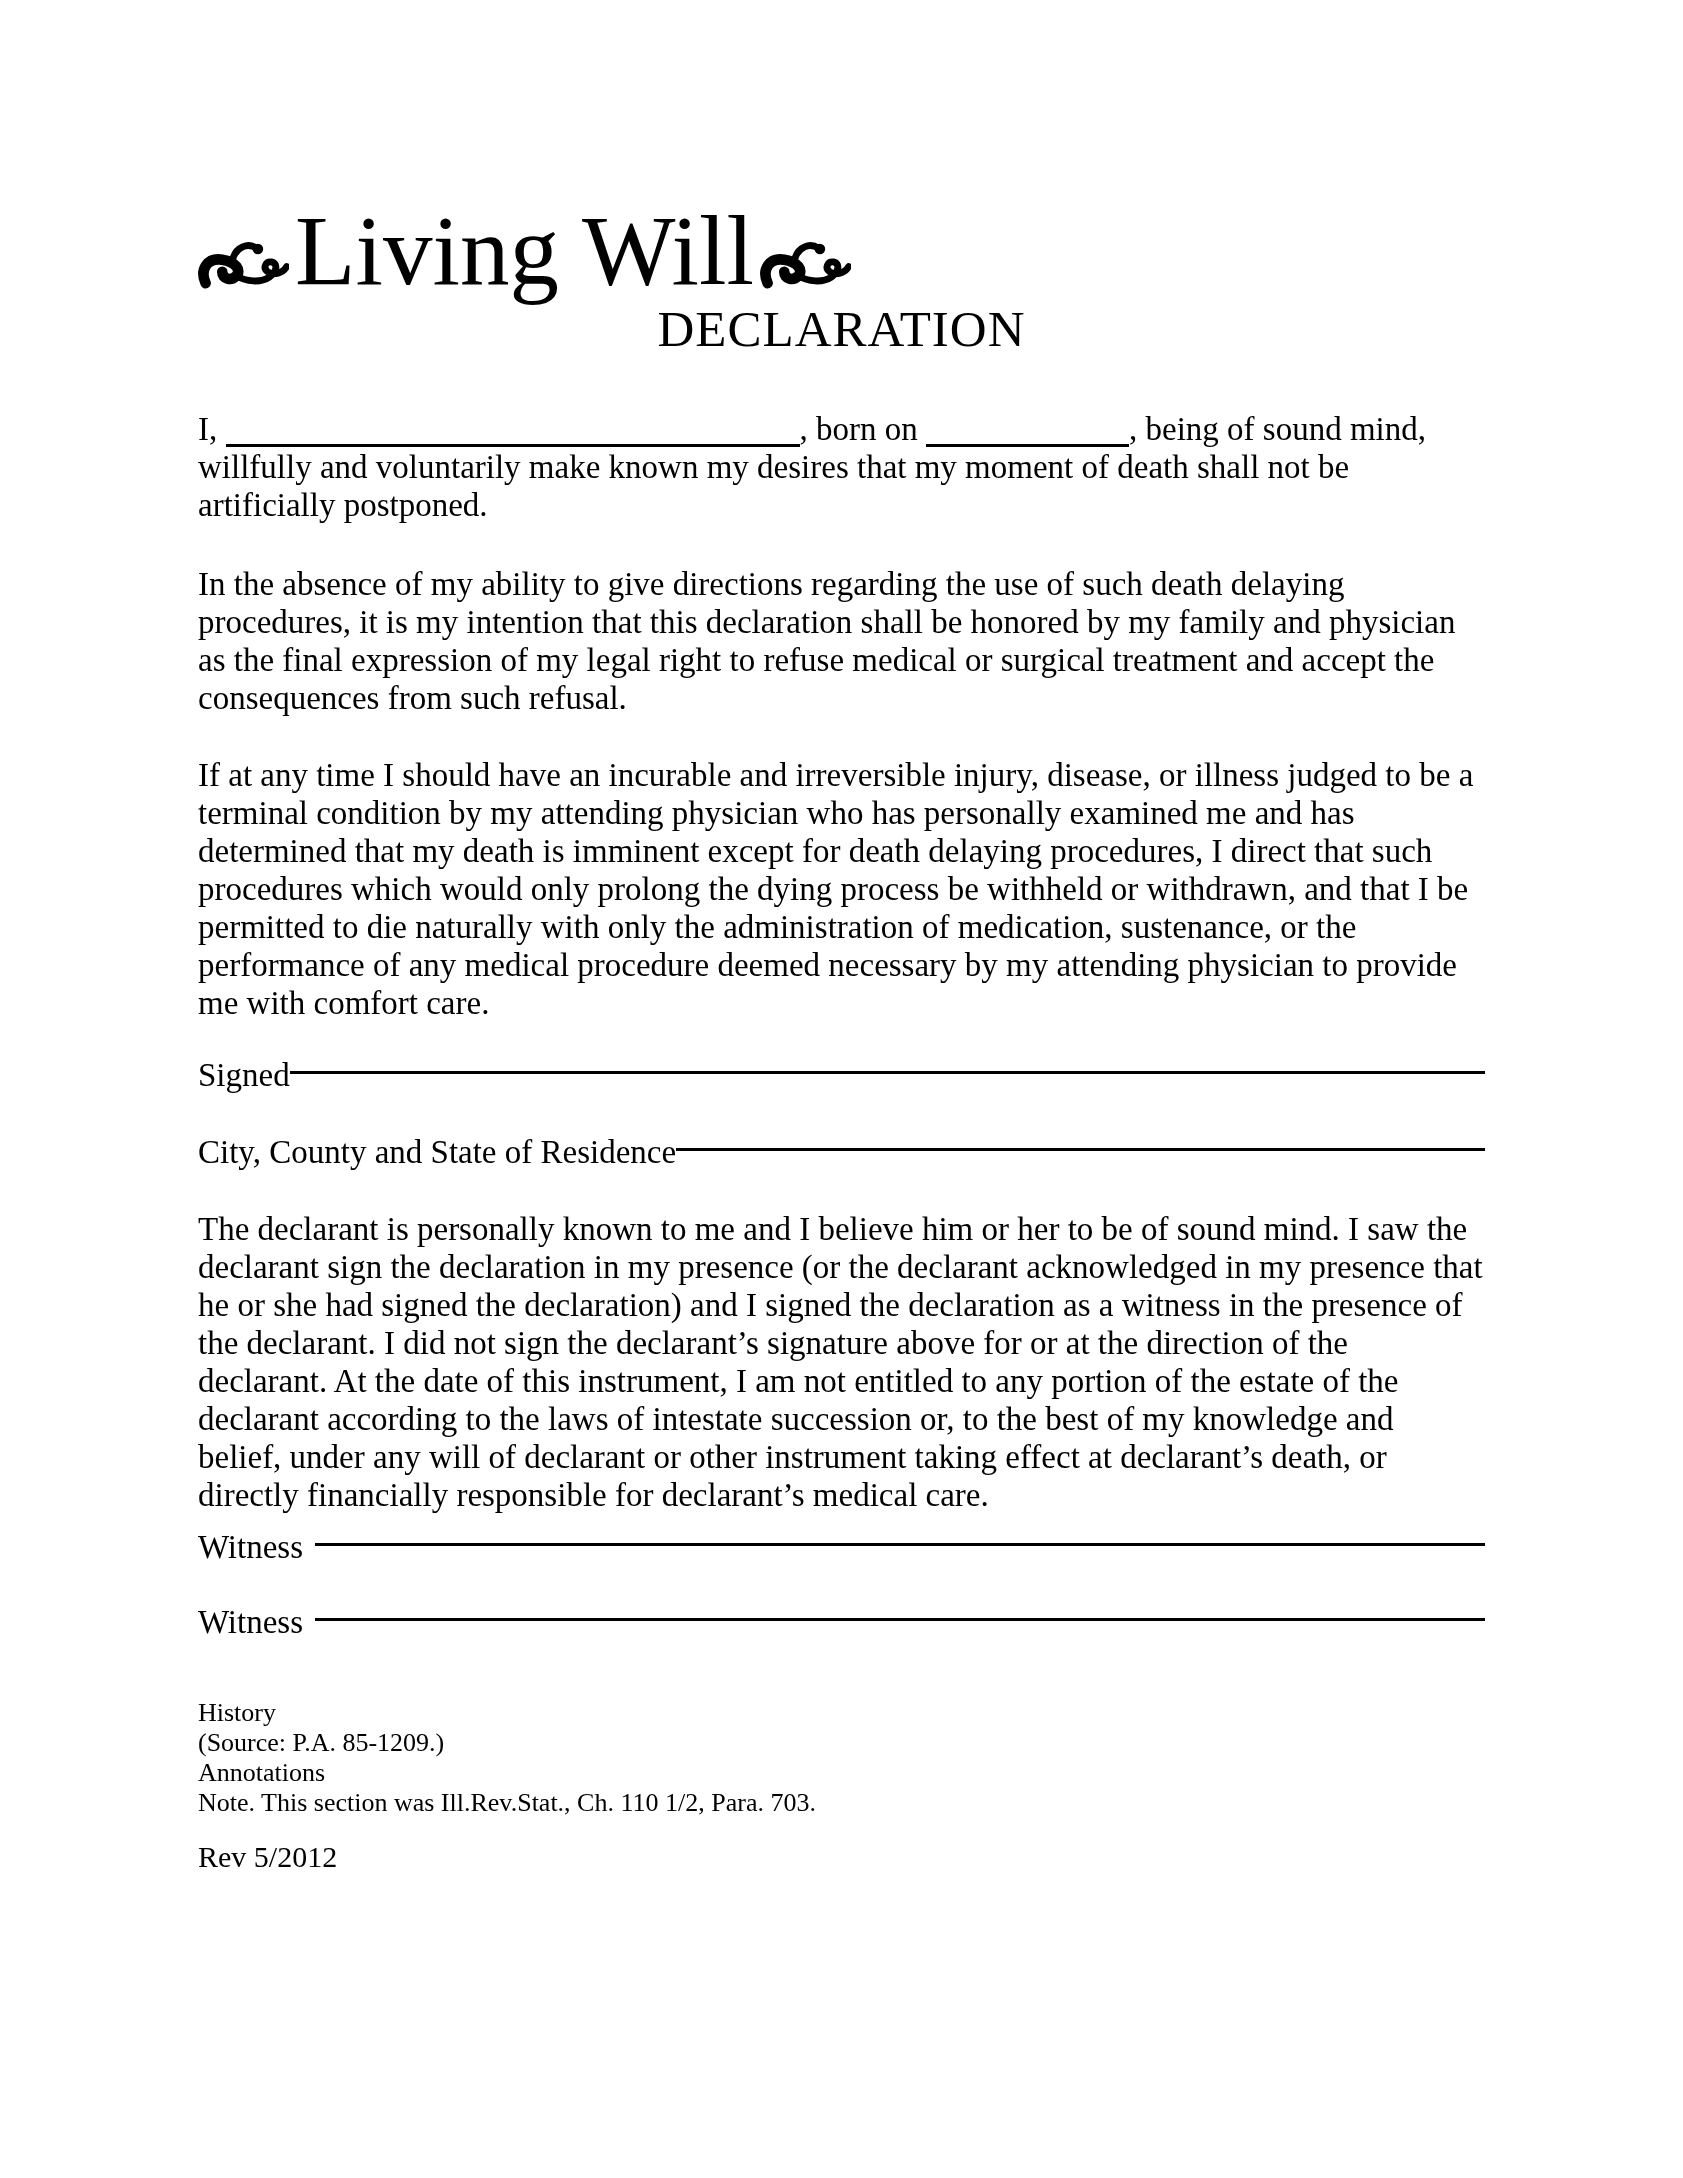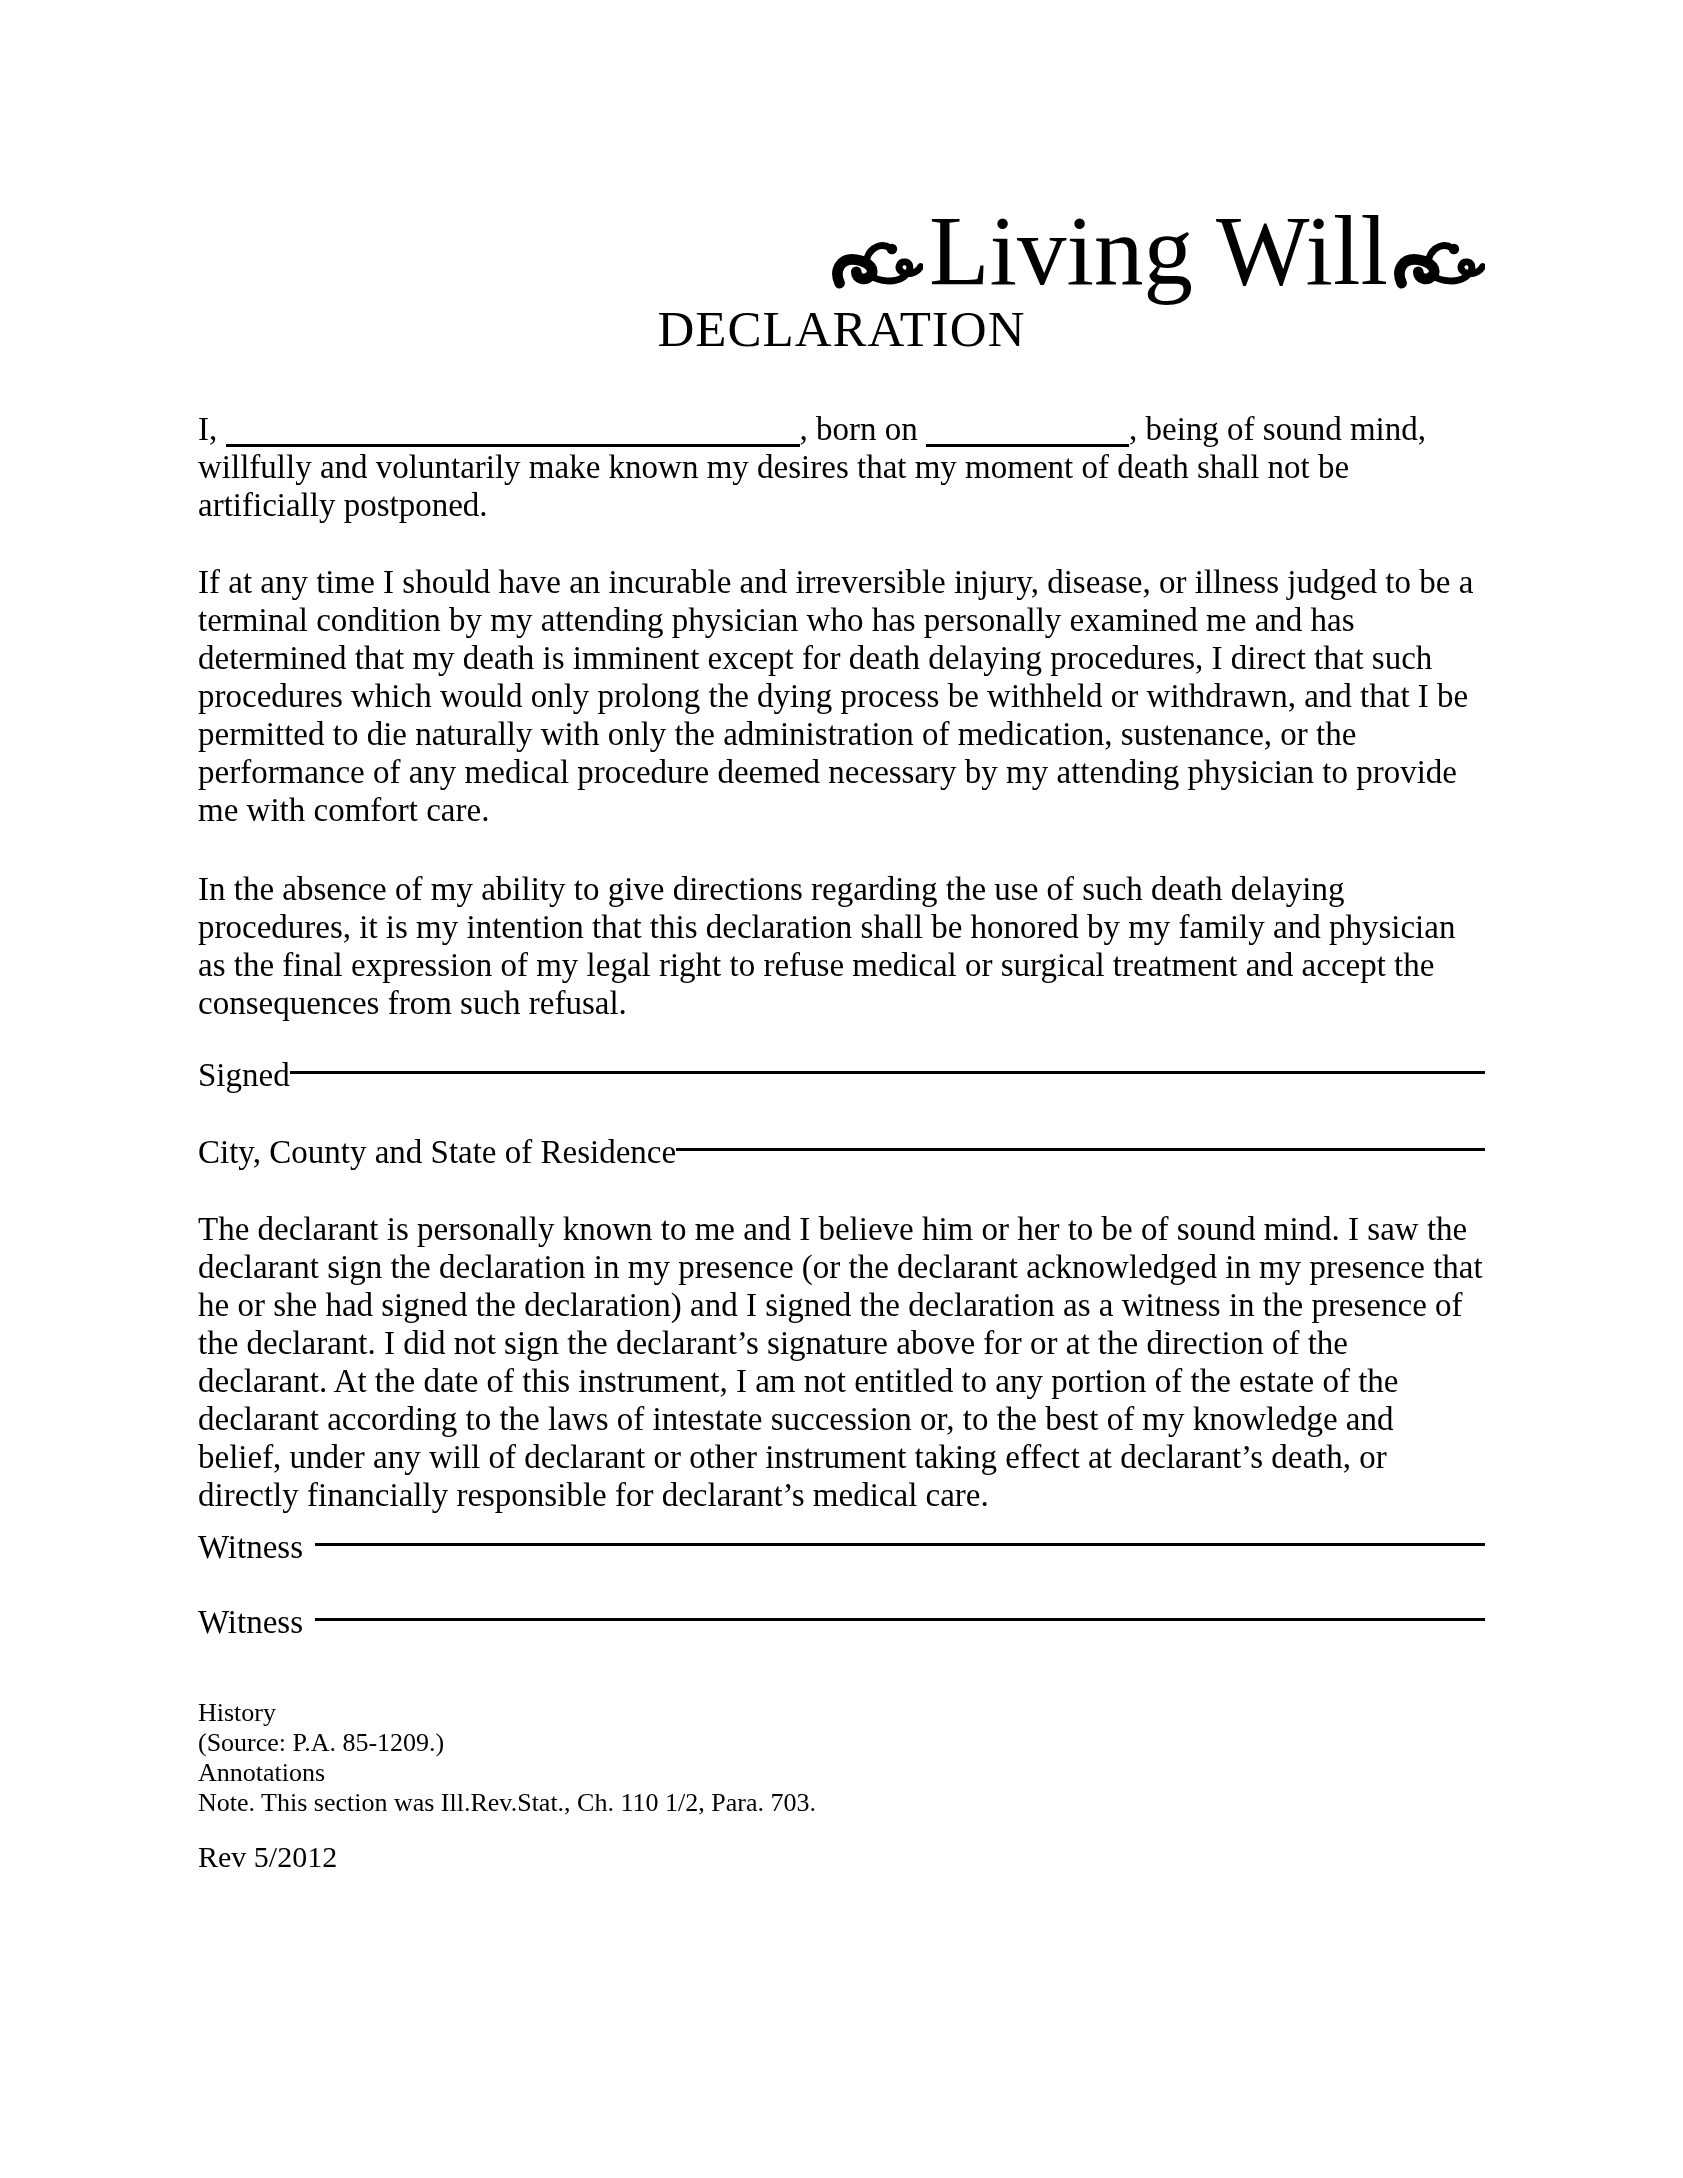--- a/index.html
+++ b/index.html
@@ -8,21 +8,21 @@
     width:1683px;height:2178px;
     background:#ffffff;color:#000000;
     font-family:"Liberation Serif", serif;
     box-sizing:border-box;
     padding:0 198px;
     overflow:hidden;
   }
   
   .title-row{
     margin-top:201px;
-    display:flex;justify-content:flex-end;align-items:center;
+    display:flex;justify-content:flex-start;align-items:center;
     font-size:99px;line-height:99px;white-space:pre;
   }
   .ornament{width:91px;height:61px;transform:translateY(16px);flex:0 0 auto;}
   .ornament.left{margin-right:6px;}
   .ornament.right{margin-left:6px;}
   .subtitle{
     text-align:center;font-size:51px;line-height:59px;
     letter-spacing:1px;
   }
   
@@ -78,32 +78,32 @@
         <circle cx="79" cy="17" r="7" fill="#000"></circle>
       </svg></div>
 
   <div class="subtitle">DECLARATION</div>
 
 
   <div class="bt p-identity"><span>I, </span><span class="blank name"></span><span>, born on </span><span class="blank born"></span><span class="tail">, being of sound mind,
 willfully and voluntarily make known my desires that my moment of death shall not be
 artificially postponed.</span></div>
 
+  <div class="bt pre p-absence">In the absence of my ability to give directions regarding the use of such death delaying
+procedures, it is my intention that this declaration shall be honored by my family and physician
+as the final expression of my legal right to refuse medical or surgical treatment and accept the
+consequences from such refusal.</div>
+
   <div class="bt pre p-terminal">If at any time I should have an incurable and irreversible injury, disease, or illness judged to be a
 terminal condition by my attending physician who has personally examined me and has
 determined that my death is imminent except for death delaying procedures, I direct that such
 procedures which would only prolong the dying process be withheld or withdrawn, and that I be
 permitted to die naturally with only the administration of medication, sustenance, or the
 performance of any medical procedure deemed necessary by my attending physician to provide
 me with comfort care.</div>
-
-  <div class="bt pre p-absence">In the absence of my ability to give directions regarding the use of such death delaying
-procedures, it is my intention that this declaration shall be honored by my family and physician
-as the final expression of my legal right to refuse medical or surgical treatment and accept the
-consequences from such refusal.</div>
 
   <div class="bt sig-row row-signed">
       <span class="lbl">Signed</span>
       <span class="fill"></span>
     </div>
 
   <div class="bt sig-row row-residence">
       <span class="lbl">City, County and State of Residence</span>
       <span class="fill"></span>
     </div>

